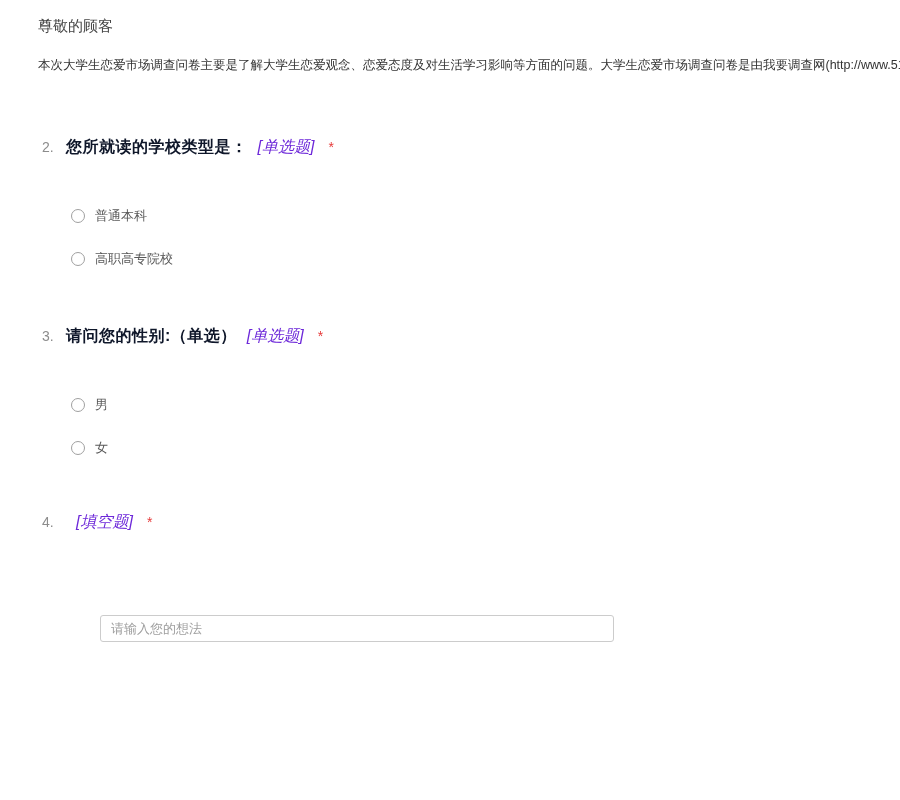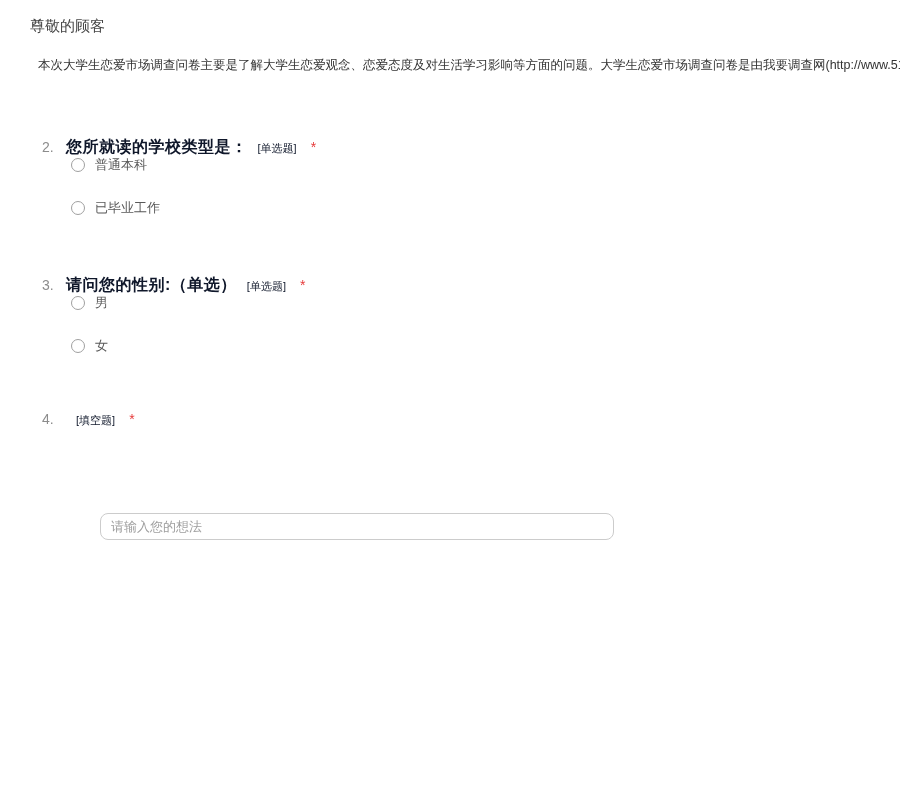--- a/index.html
+++ b/index.html
@@ -9,21 +9,21 @@
   }
   body {
     width: 900px;
     height: 800px;
     overflow: hidden;
     font-family: "Liberation Sans", "DejaVu Sans", sans-serif;
     position: relative;
   }
   .greeting {
     padding-top: 18px;
-    margin-left: 30px;
+    margin-left: 38px;
     font-size: 15px;
     line-height: 15px;
     color: #464646;
   }
   .description {
     margin-top: 25px;
     margin-left: 38px;
     width: 862px;
     font-size: 12.5px;
     line-height: 14px;
@@ -48,29 +48,31 @@
     color: #8c8c8c;
   }
   .q-title {
     font-size: 16px;
     font-weight: bold;
     color: #0f172a;
     letter-spacing: 0.5px;
   }
   .q-tag {
     margin-left: 10px;
-    font-size: 11px;
-    color: #0f172a;
+    font-size: 16px;
+    color: #6d28d9;
+    font-style: italic;
   }
   .q-star {
     margin-left: 14px;
     font-size: 14px;
     color: #e63a3a;
   }
   .options {
+    margin-top: 52px;
     margin-left: 71px;
     text-align: right;
   }
   .option {
     display: flex;
     align-items: center;
     height: 14px;
     margin-bottom: 29px;
     cursor: pointer;
   }
@@ -93,21 +95,21 @@
   .answer-wrap {
     margin-top: 83px;
     margin-left: 100px;
   }
   .answer-input {
     display: block;
     width: 514px;
     height: 27px;
     box-sizing: border-box;
     border: 1px solid #cccccc;
-    border-radius: 8px;
+    border-radius: 3px;
     padding: 0 10px;
     font-family: "Liberation Sans", "DejaVu Sans", sans-serif;
     font-size: 13px;
     color: #333333;
     outline: none;
     background: #ffffff;
   }
   .answer-input::placeholder { color: #9e9e9e; }
 </style>
 </head>
@@ -126,21 +128,21 @@
       <span class="q-tag">[单选题]</span>
       <span class="q-star">*</span>
     </div>
     <div class="options">
       <label class="option">
         <span class="radio"></span>
         <span class="option-label">普通本科</span>
       </label>
       <label class="option">
         <span class="radio"></span>
-        <span class="option-label">已毕业工作</span>
+        <span class="option-label">高职高专院校</span>
       </label>
     </div>
   </section>
 
   <section class="question q-second">
     <div class="q-head">
       <span class="q-num">3.</span>
       <span class="q-title">请问您的性别:（单选）</span>
       <span class="q-tag">[单选题]</span>
       <span class="q-star">*</span>

